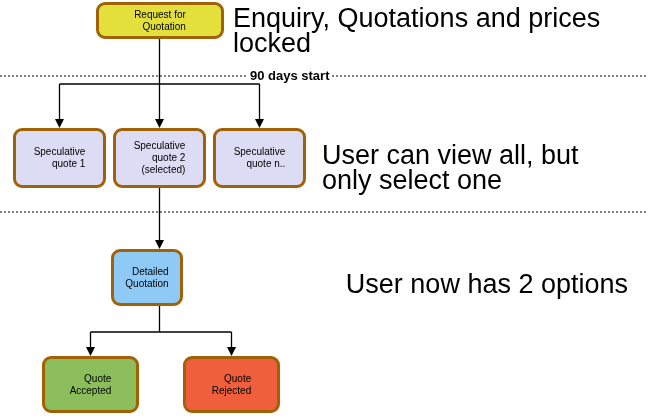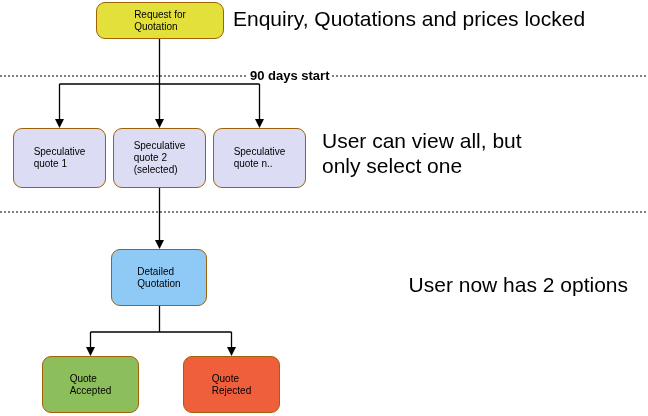--- a/index.html
+++ b/index.html
@@ -17,41 +17,41 @@
   #canvas {
     position: absolute;
     left: 0;
     top: 0;
     width: 648px;
     height: 416px;
   }
   .node {
     position: absolute;
     box-sizing: border-box;
-    border: 1px solid #a16207;
+    border: 3px solid #a16207;
     border-radius: 9px;
     display: flex;
     align-items: center;
     justify-content: center;
-    text-align: left;
+    text-align: right;
     font-size: 10px;
     line-height: 12px;
     color: #000000;
     font-family: "Liberation Sans", sans-serif;
     white-space: pre-line;
   }
   .node-rfq       { background: #e3e03b; }
   .node-spec      { background: #dcdcf5; }
   .node-detailed  { background: #8fcaf7; }
   .node-accepted  { background: #8cbf5c; }
   .node-rejected  { background: #ef5f3c; }
 
   .annotation {
     position: absolute;
-    font-size: 21px;
+    font-size: 27px;
     line-height: 25px;
     color: #000000;
     font-family: "Liberation Sans", sans-serif;
     white-space: pre-line;
   }
   .phase-label {
     position: absolute;
     font-size: 13px;
     font-weight: bold;
     color: #000000;
@@ -108,29 +108,29 @@
   <div class="node node-spec" style="left:13px; top:128px; width:93px; height:60px;">Speculative
 quote 1</div>
 
   <div class="node node-spec" style="left:113px; top:128px; width:93px; height:60px;">Speculative
 quote 2
 (selected)</div>
 
   <div class="node node-spec" style="left:213px; top:128px; width:93px; height:60px;">Speculative
 quote n..</div>
 
-  <div class="node node-detailed" style="left:111px; top:249px; width:96px; height:57px;">Detailed
+  <div class="node node-detailed" style="left:111px; top:249px; width:72px; height:57px;">Detailed
 Quotation</div>
 
   <div class="node node-accepted" style="left:42px; top:356px; width:97px; height:57px;">Quote
 Accepted</div>
 
   <div class="node node-rejected" style="left:183px; top:356px; width:97px; height:57px;">Quote
 Rejected</div>
 
   <div class="annotation" style="left:233px; top:6px; width:412px;">Enquiry, Quotations and prices locked</div>
 
-  <div class="annotation" style="left:322px; top:128px; width:312px;">User can view all, but
+  <div class="annotation" style="left:322px; top:143px; width:312px;">User can view all, but
 only select one</div>
 
   <div class="annotation" style="left:316px; top:272px; width:312px;text-align:right;">User now has 2 options</div>
 
 </div>
 
 </body></html>

